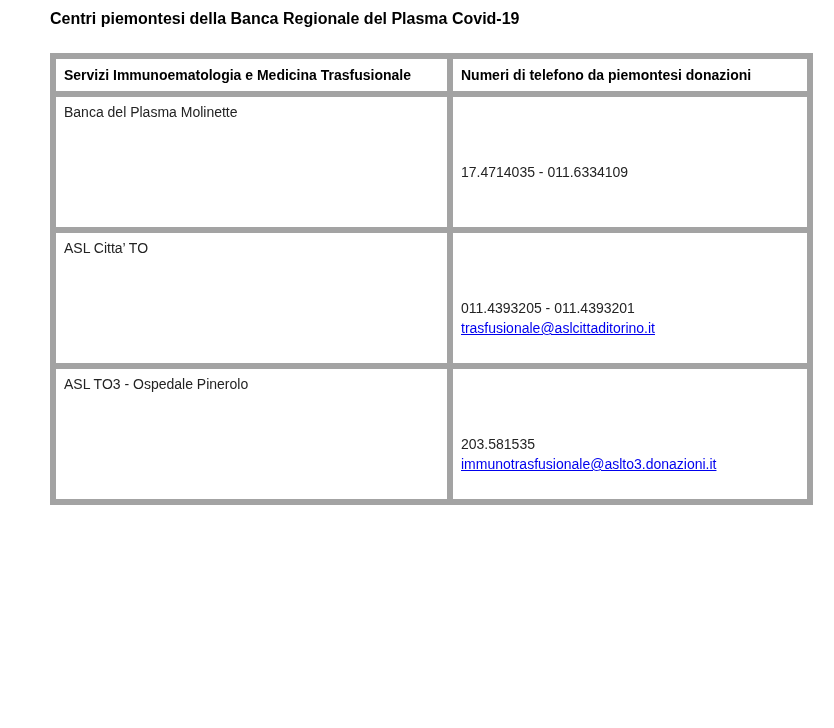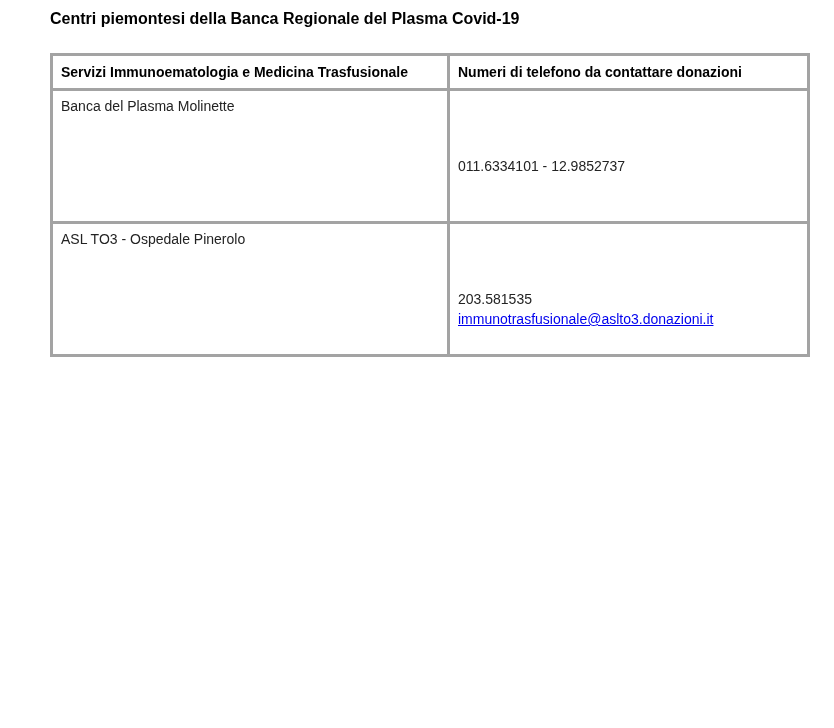--- a/index.html
+++ b/index.html
@@ -26,21 +26,21 @@
   }
   table.contacts {
     border-collapse: collapse;
     table-layout: fixed;
     width: 757px;
     margin-top: 25px;
   }
   table.contacts col.c1 { width: 397px; }
   table.contacts col.c2 { width: 360px; }
   th, td {
-    border: 3px solid #a3a3a3;
+    border: 6px solid #a3a3a3;
     text-align: left;
     vertical-align: top;
     font-size: 14px;
     line-height: 20px;
     color: #232323;
     box-sizing: border-box;
   }
   th {
     font-weight: 700;
     color: #000000;
@@ -65,29 +65,36 @@
   <h1 class="page-title">Centri piemontesi della Banca Regionale del Plasma Covid-19</h1>
 
   <table class="contacts">
     <colgroup>
       <col class="c1">
       <col class="c2">
     </colgroup>
     <thead>
       <tr>
         <th>Servizi Immunoematologia e Medicina Trasfusionale</th>
-        <th>Numeri di telefono da contattare donazioni</th>
+        <th>Numeri di telefono da piemontesi donazioni</th>
       </tr>
     </thead>
     <tbody>
         <tr>
     <td class="facility-cell"><span>Banca del Plasma Molinette</span></td>
     <td class="phone-cell">
       
-      <div>011.6334101 - 12.9852737</div>
+      <div>17.4714035 - 011.6334109</div>
+    </td>
+  </tr>
+        <tr>
+    <td class="facility-cell"><span>ASL Citta’ TO</span></td>
+    <td class="phone-cell">
+      
+      <div>011.4393205 - 011.4393201</div><a class="email-link">trasfusionale@aslcittaditorino.it</a>
     </td>
   </tr>
         <tr>
     <td class="facility-cell"><span>ASL TO3 - Ospedale Pinerolo</span></td>
     <td class="phone-cell">
       
       <div>203.581535</div><a class="email-link">immunotrasfusionale@aslto3.donazioni.it</a>
     </td>
   </tr>
       </tbody>

